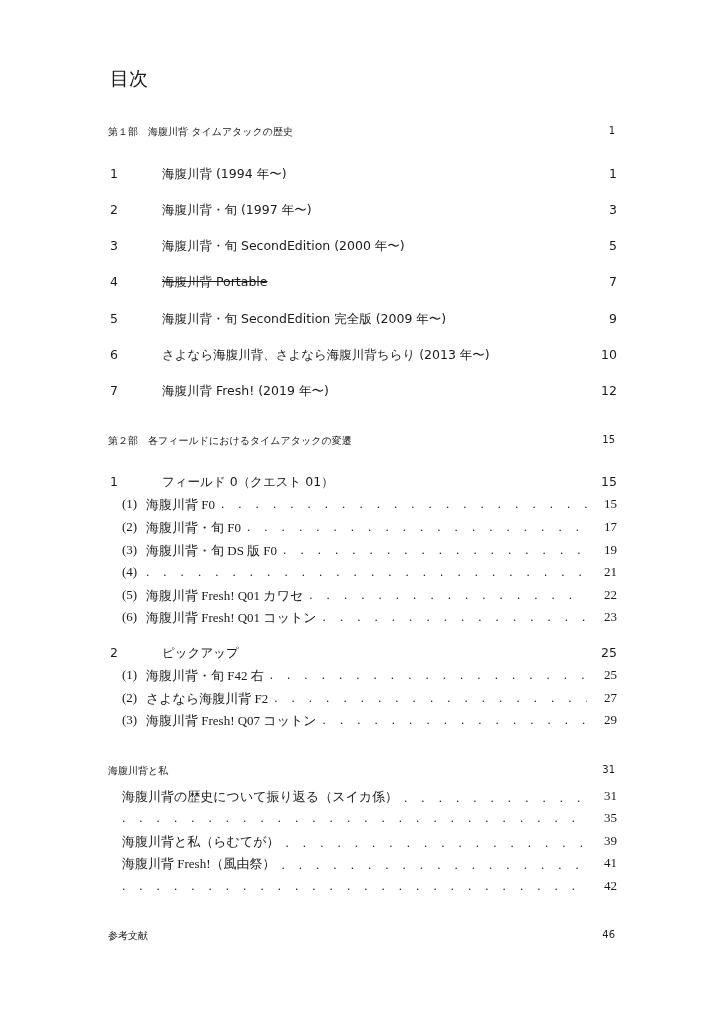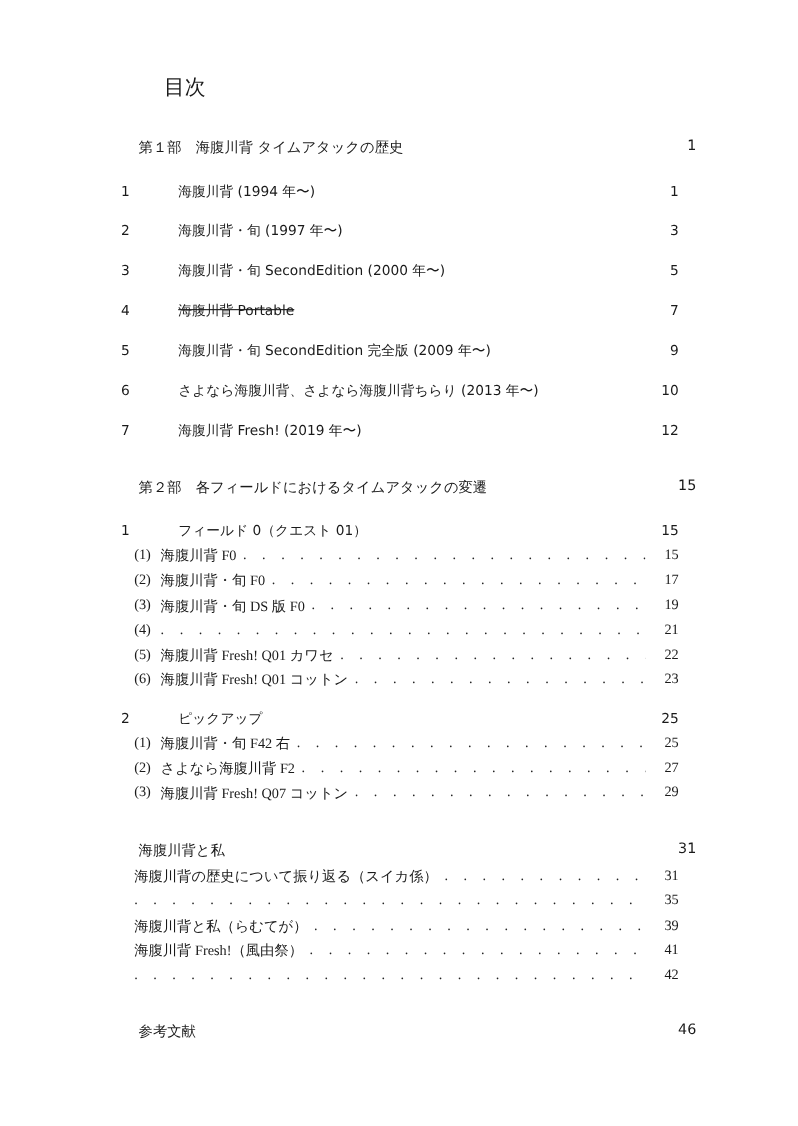--- a/index.html
+++ b/index.html
@@ -1,34 +1,34 @@
 <!DOCTYPE html>
 <html><head>
 <meta charset="utf-8">
 <style>
   html, body { margin: 0; padding: 0; background: #ffffff; }
   body { width: 725px; height: 1024px; position: relative; overflow: hidden; color: #1a1a1a; }
   .sans { font-family: "DejaVu Sans", "Liberation Sans", sans-serif; }
   .serif { font-family: "Liberation Serif", "DejaVu Serif", serif; }
   .abs { position: absolute; }
-  .title { left: 110px; top: 66px; font-size: 19px; margin-left: 39px; }
-  .part { left: 126px; font-size: 13px; width: 507px; height: 22px; }
+  .title { left: 110px; top: 66px; font-size: 19px; }
+  .part { left: 108px; font-size: 10px; width: 507px; height: 22px; }
   .part .lbl { position: absolute; left: 0; top: 0; white-space: nowrap; }
   .part .pg { position: absolute; right: 0; top: 0; }
   .chap { left: 110px; width: 507px; font-size: 12.5px; height: 18px; }
   .chap .num { position: absolute; left: 0; top: 0; }
   .chap .lbl { position: absolute; left: 52px; top: 0; white-space: nowrap; }
   .chap .pg { position: absolute; right: 0; top: 0; }
   .strike { text-decoration: line-through; }
   .sec { left: 110px; width: 507px; font-size: 13px; height: 18px; }
   .sec .num { position: absolute; left: 12px; top: 0; }
   .sec .lbl { position: absolute; left: 36px; top: 0; right: 30px; white-space: nowrap; overflow: hidden; }
   .sec .pg { position: absolute; right: 0; top: 0; }
   .guest { left: 110px; width: 507px; font-size: 13px; height: 18px; }
-  .guest .lbl { position: absolute; left: 12px; top: 0; right: 30px; white-space: nowrap; overflow: hidden; }
+  .guest .lbl { position: absolute; left: 12px; top: 0; right: 30px; white-space: nowrap; overflow: hidden; align-items: flex-end; }
   .guest .pg { position: absolute; right: 0; top: 0; }
   .lead { display: flex; }
   .lead .t { flex: 0 0 auto; padding-right: 6px; }
   .lead .d { flex: 1 1 auto; overflow: hidden; white-space: nowrap; text-align: right; letter-spacing: 5.4px; color: #222; }
 </style>
 </head>
 <body>
 
 <div>
 

